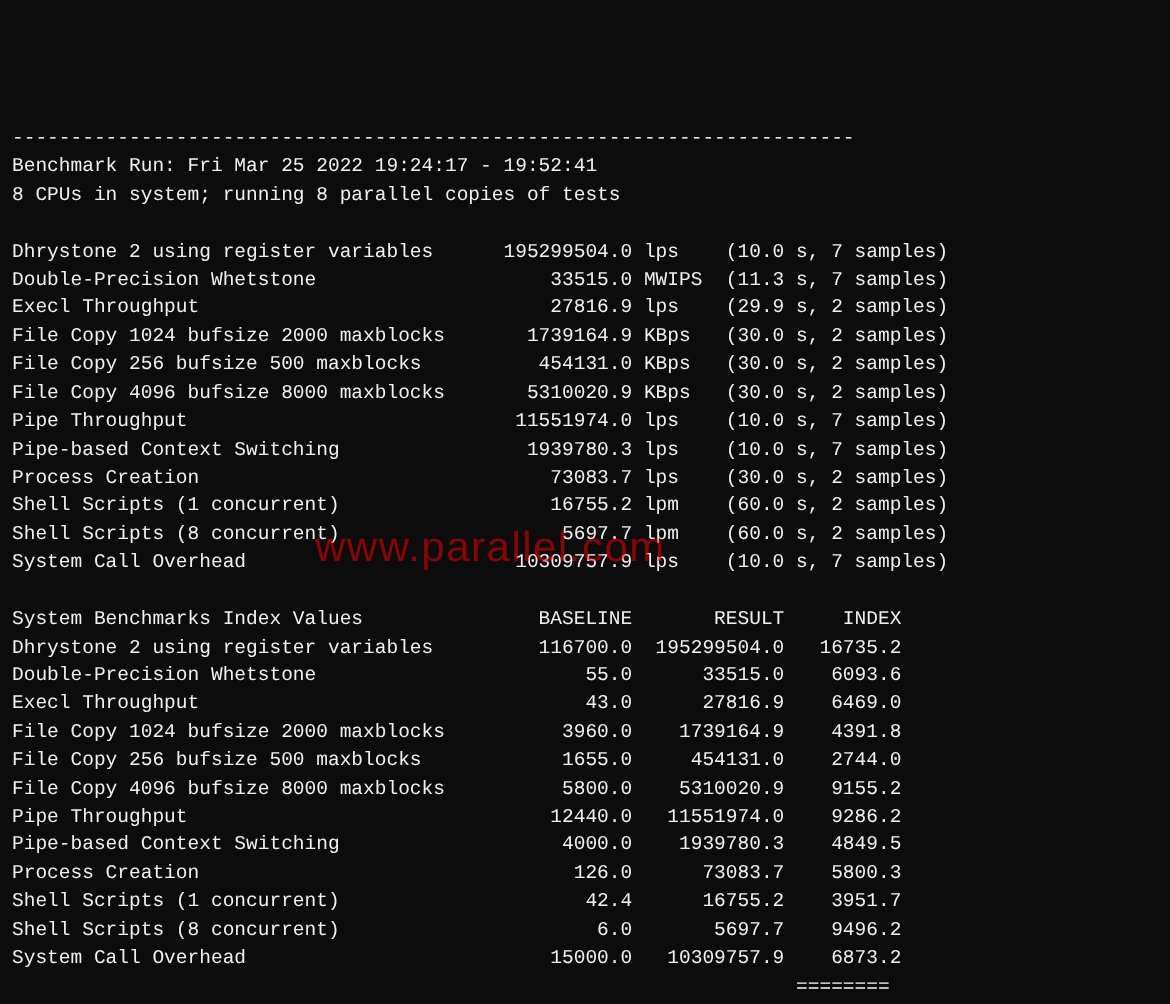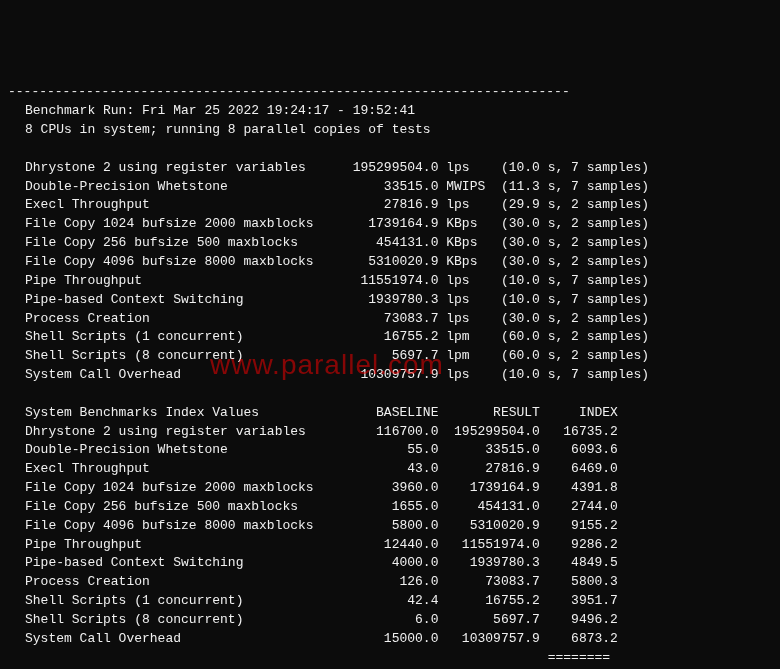--- a/index.html
+++ b/index.html
@@ -26,21 +26,20 @@
       color: rgba(255, 0, 0, 0.5);
       font-size: 28px;
       font-family: sans-serif;
       font-weight: normal;
       letter-spacing: 1px;
       pointer-events: none;
       z-index: 10;
     }
     .line {
       display: block;
-      margin-left: 17px;
     }
     .divider {
       display: block;
     }
   </style>
 </head>
 <body>
 
 
 

